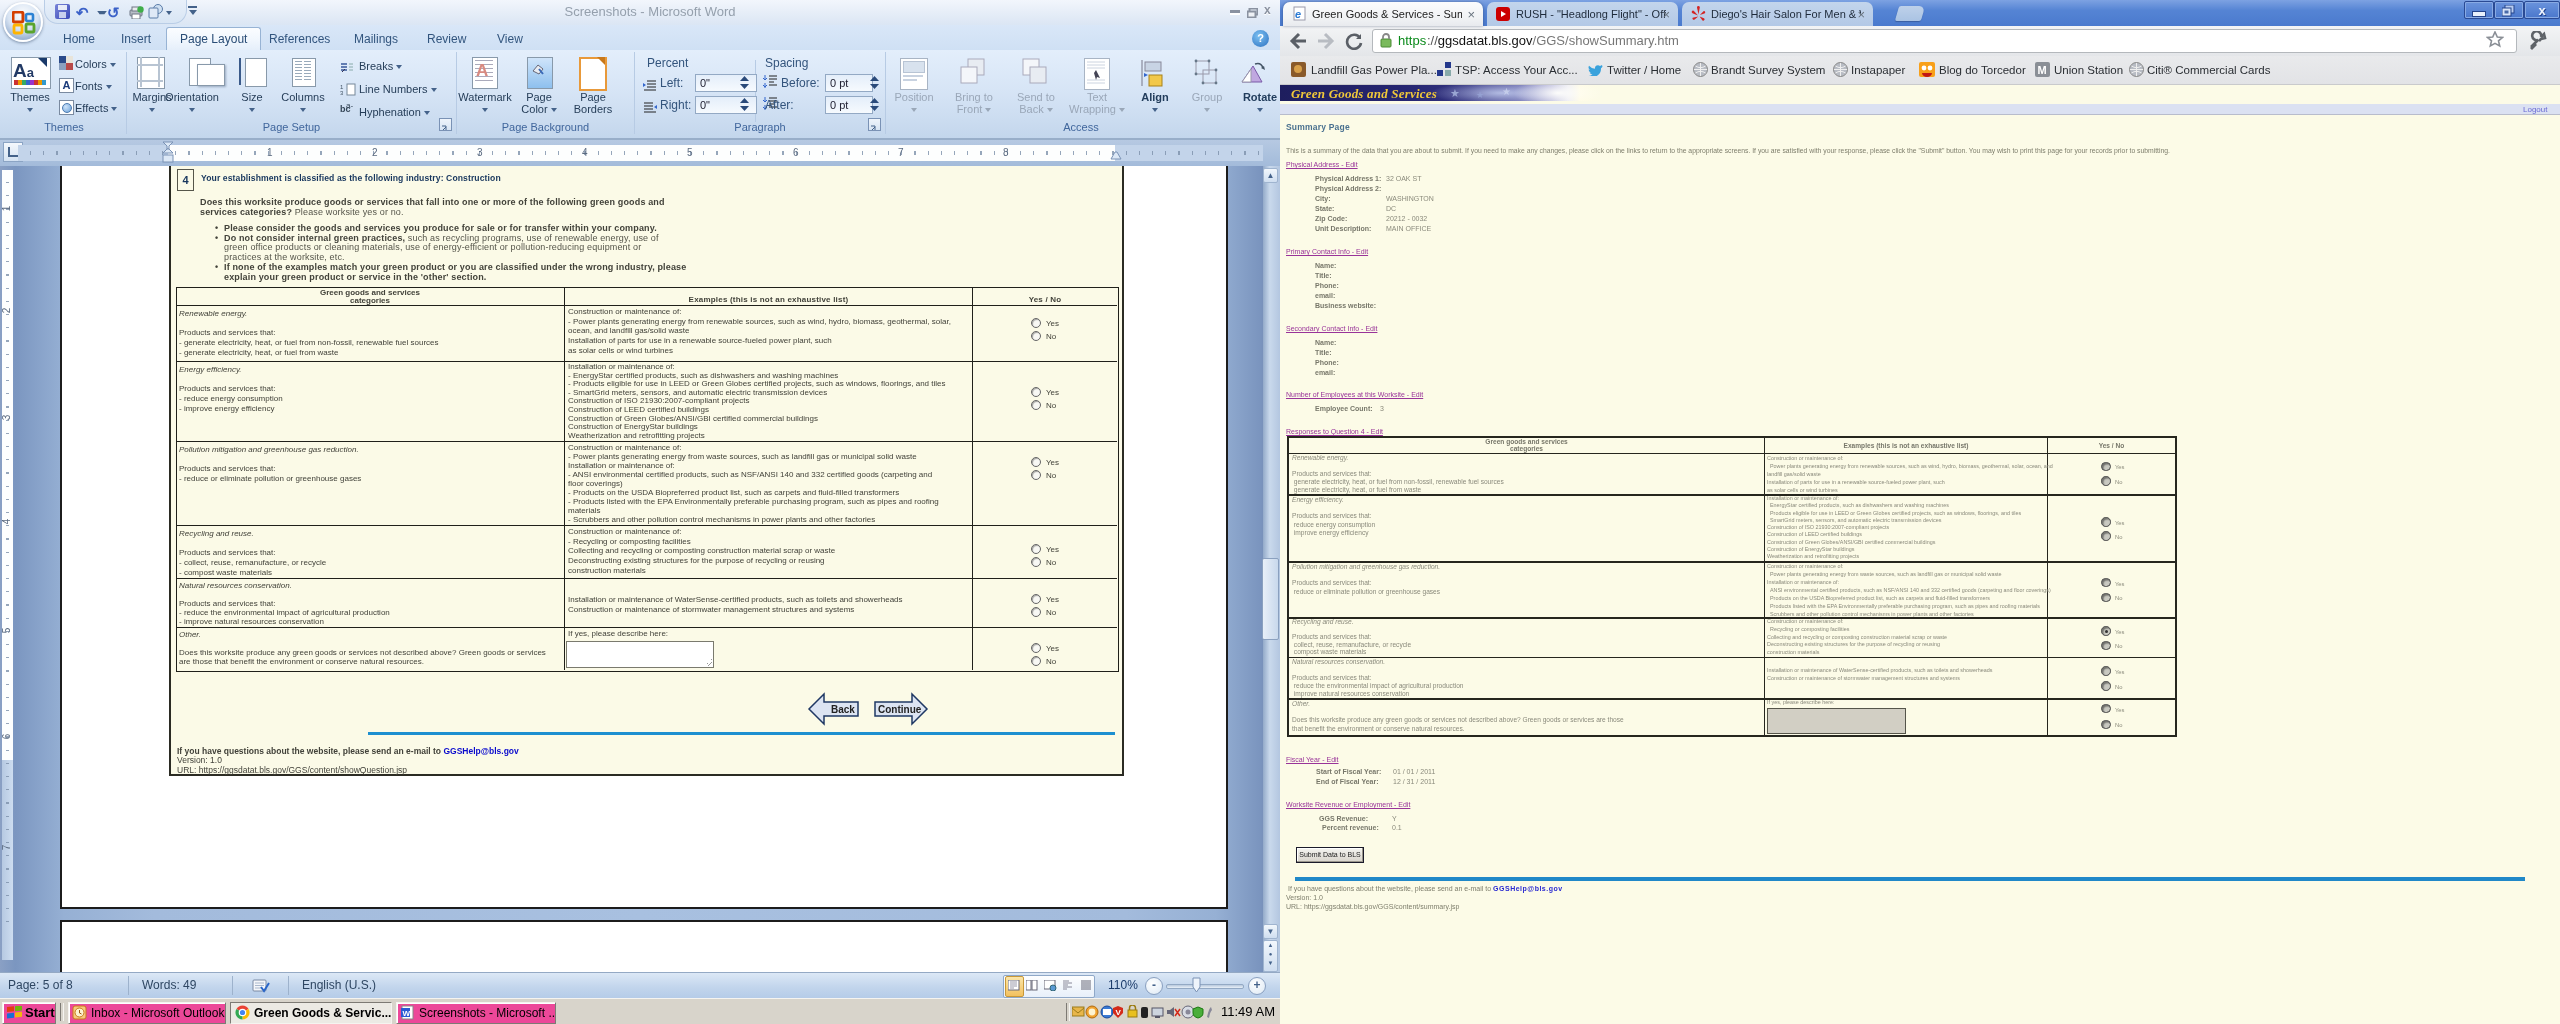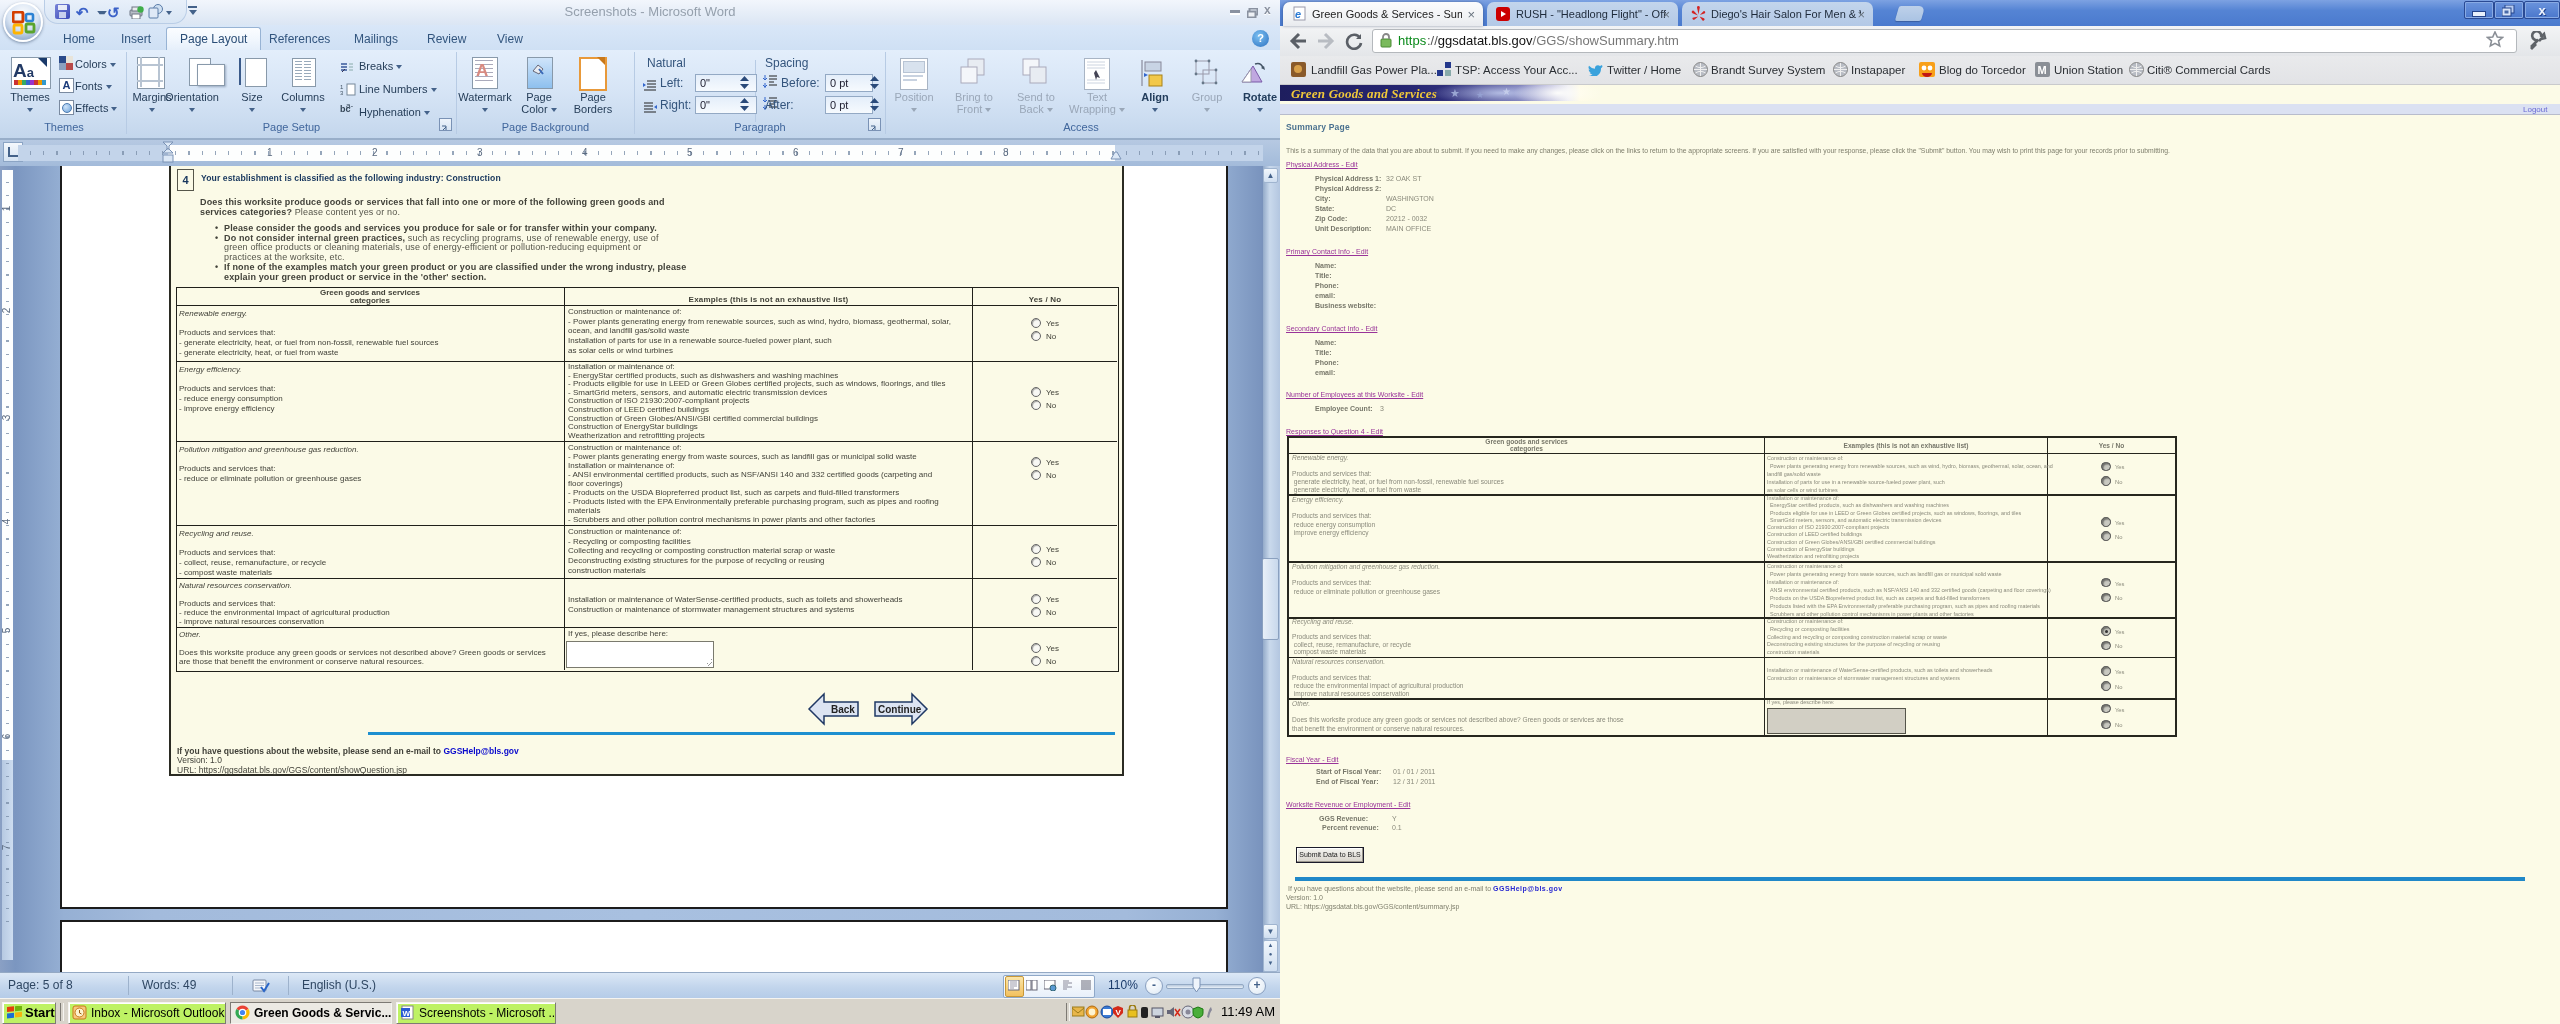--- a/index.html
+++ b/index.html
@@ -27,21 +27,21 @@
 #page2{position:absolute;left:60px;top:754px;width:1164px;height:60px;background:#fff;border:2px solid #1c1c1c;border-bottom:none;}
 
 #wform{position:absolute;left:107px;top:0;width:951px;height:608px;background:#fbfae7;border:2px solid #2b2b23;border-top:none;font-size:8px;color:#42423a;}
 
 #wscroll{position:absolute;right:0px;top:0;width:17px;height:806px;background:linear-gradient(90deg,#93aac9,#c9d9ec 40%,#b3c6e0);}
 #wthumb{position:absolute;right:1px;top:392px;width:15px;height:80px;background:linear-gradient(90deg,#e8eff8,#c8d8ec);border:1px solid #8aa0bf;border-radius:2px;}
 
 #wstatus{position:absolute;left:0;top:972px;width:1280px;height:26px;background:linear-gradient(#dce8f6,#c2d5ec 55%,#b4cbe8);border-top:1px solid #94a9c4;font-size:12px;color:#2e4662;}
 
 #taskbar{position:absolute;left:0;top:998px;width:1280px;height:26px;background:#d8d4cb;border-top:1px solid #f5f4f0;font-size:12px;color:#000;}
-.taskbtn{position:absolute;top:3px;height:20px;background:#bef264;border:1px solid;border-color:#f5f4f0 #7d7a74 #7d7a74 #f5f4f0;box-shadow:inset 1px 1px 0 #fff;font-size:12px;white-space:nowrap;overflow:hidden;}
+.taskbtn{position:absolute;top:3px;height:20px;background:#ec4899;border:1px solid;border-color:#f5f4f0 #7d7a74 #7d7a74 #f5f4f0;box-shadow:inset 1px 1px 0 #fff;font-size:12px;white-space:nowrap;overflow:hidden;}
 
 #chrome{position:absolute;left:1280px;top:0;width:1280px;height:1024px;background:#fcfbe7;}
 #cframe{position:absolute;left:0;top:0;width:1280px;height:26px;background:linear-gradient(#7da2e2,#5584d4 40%,#4a7ace);}
 #ctoolbar{position:absolute;left:0;top:26px;width:1280px;height:30px;background:linear-gradient(#f3f4f5,#e4e6e9);}
 #cbookmarks{position:absolute;left:0;top:56px;width:1280px;height:28px;background:linear-gradient(#e9eaec,#e2e3e6);border-bottom:1px solid #c9cacc;}
 #cpage{position:absolute;left:0;top:85px;width:1280px;height:939px;background:#fcfbe7;font-size:9px;color:#7e7e6c;}
 .rady{position:absolute;left:860px;width:8px;height:8px;border-radius:50%;background:#f8f8f4;border:1px solid #666;box-shadow:inset 1px 1px 1px rgba(0,0,0,.35);}
 .radlbl{position:absolute;left:875px;font-size:8px;letter-spacing:0;padding-top:1px;}
 .rnum{position:absolute;top:2px;font-size:10px;color:#5a6a80;}
 .vnum{position:absolute;left:2px;font-size:10px;color:#5a6a80;transform:rotate(-90deg);}
@@ -192,21 +192,21 @@
             <path d="M8 6 l4 5" stroke="#3a6ab8" stroke-width="2"></path>
           </svg></div>
       <div class="wbtnlbl" style="left:52px;top:39px;width:60px;">Page<br>Color <span class="warr"></span></div>
       <div class="abs" style="left:122px;top:5px;width:24px;height:30px;background:#fff;border:2px solid #e8993a;"></div>
       <div class="abs" style="left:140px;top:5px;width:0;height:0;border-left:8px solid transparent;border-top:8px solid #c8781a;"></div>
       <div class="wbtnlbl" style="left:106px;top:39px;width:60px;">Page<br>Borders</div>
       <div class="wglabel">Page Background</div>
     </div>
 
     <div class="wgroup" style="left:635px;width:250px;">
-      <div class="abs" style="left:12px;top:4px;font-size:12px;color:#33547c;">Natural</div>
+      <div class="abs" style="left:12px;top:4px;font-size:12px;color:#33547c;">Percent</div>
       <div class="abs" style="left:130px;top:4px;font-size:12px;color:#33547c;">Spacing</div>
       <div class="abs" style="left:120px;top:8px;width:1px;height:62px;background:#b7cbe4;"></div>
       <div class="abs" style="left:8px;top:25px;width:14px;height:11px;"><svg width="14" height="11">
             <path d="M4 1h9M4 4h9M4 7h9M1 10h12" stroke="#222" stroke-width="1.2"></path>
             <path d="M0 3l3 2-3 2z" fill="#36c"></path>
           </svg></div>
       <div class="abs" style="left:25px;top:24px;font-size:12px;color:#33547c;">Left:</div>
       <div class="abs" style="left:60px;top:22px;width:56px;height:16px;background:linear-gradient(#e4eefa,#f6fafe);border:1px solid #93a9c4;font-size:11px;color:#223;line-height:16px;padding-left:4px;">0"</div>
       <div class="abs" style="left:104px;top:23px;"><svg width="11" height="15">
             <path d="M5.5 1 L10 6 H1 Z" fill="#2a4a7a"></path>
@@ -324,21 +324,21 @@
         <rect x="1" y="14" width="10" height="7" fill="#dce8f6" stroke="#7a92b5"></rect>
       </svg></div>
   <div class="abs" style="left:1110px;top:146px;"><svg width="12" height="10">
         <path d="M1 9l10 0-4 -7h-2z" fill="#dce8f6" stroke="#7a92b5"></path>
       </svg></div>
   <div id="wdoc">
     <div id="page1">
         <div id="wform">
       <div class="abs" style="left:6px;top:3px;width:15px;height:20px;border:1px solid #55554a;text-align:center;line-height:20px;font-weight:bold;font-size:11px;color:#17365d;">4</div>
       <div class="abs" style="left:30px;top:7px;font-size:8.6px;font-weight:bold;color:#17365d;letter-spacing:.1px;">Your establishment is classified as the following industry: Construction</div>
-      <div class="abs" style="left:29px;top:32px;font-size:9px;font-weight:bold;line-height:9.7px;letter-spacing:.15px;">Does this worksite produce goods or services that fall into one or more of the following green goods and<br>services categories? <span style="font-weight:normal;color:#55554a;">Please content yes or no.</span></div>
+      <div class="abs" style="left:29px;top:32px;font-size:9px;font-weight:bold;line-height:9.7px;letter-spacing:.15px;">Does this worksite produce goods or services that fall into one or more of the following green goods and<br>services categories? <span style="font-weight:normal;color:#55554a;">Please worksite yes or no.</span></div>
       <div class="abs" style="left:44px;top:58px;font-size:9px;line-height:9.7px;letter-spacing:.15px;">
         <div style="position:relative;padding-left:9px;"><b style="position:absolute;left:0;">•</b><b>Please consider the goods and services you produce for sale or for transfer within your company.</b></div>
         <div style="position:relative;padding-left:9px;"><b style="position:absolute;left:0;">•</b><b>Do not consider internal green practices,</b> <span style="color:#55554a;">such as recycling programs, use of renewable energy, use of</span></div>
         <div style="padding-left:9px;color:#55554a;">green office products or cleaning materials, use of energy-efficient or pollution-reducing equipment or</div>
         <div style="padding-left:9px;color:#55554a;">practices at the worksite, etc.</div>
         <div style="position:relative;padding-left:9px;"><b style="position:absolute;left:0;">•</b><b>If none of the examples match your green product or you are classified under the wrong industry, please</b></div>
         <div style="padding-left:9px;"><b>explain your green product or service in the 'other' section.</b></div>
       </div>
 
       <div class="abs" style="left:5px;top:121px;width:941px;height:383px;border:1px solid #20201a;"></div>

